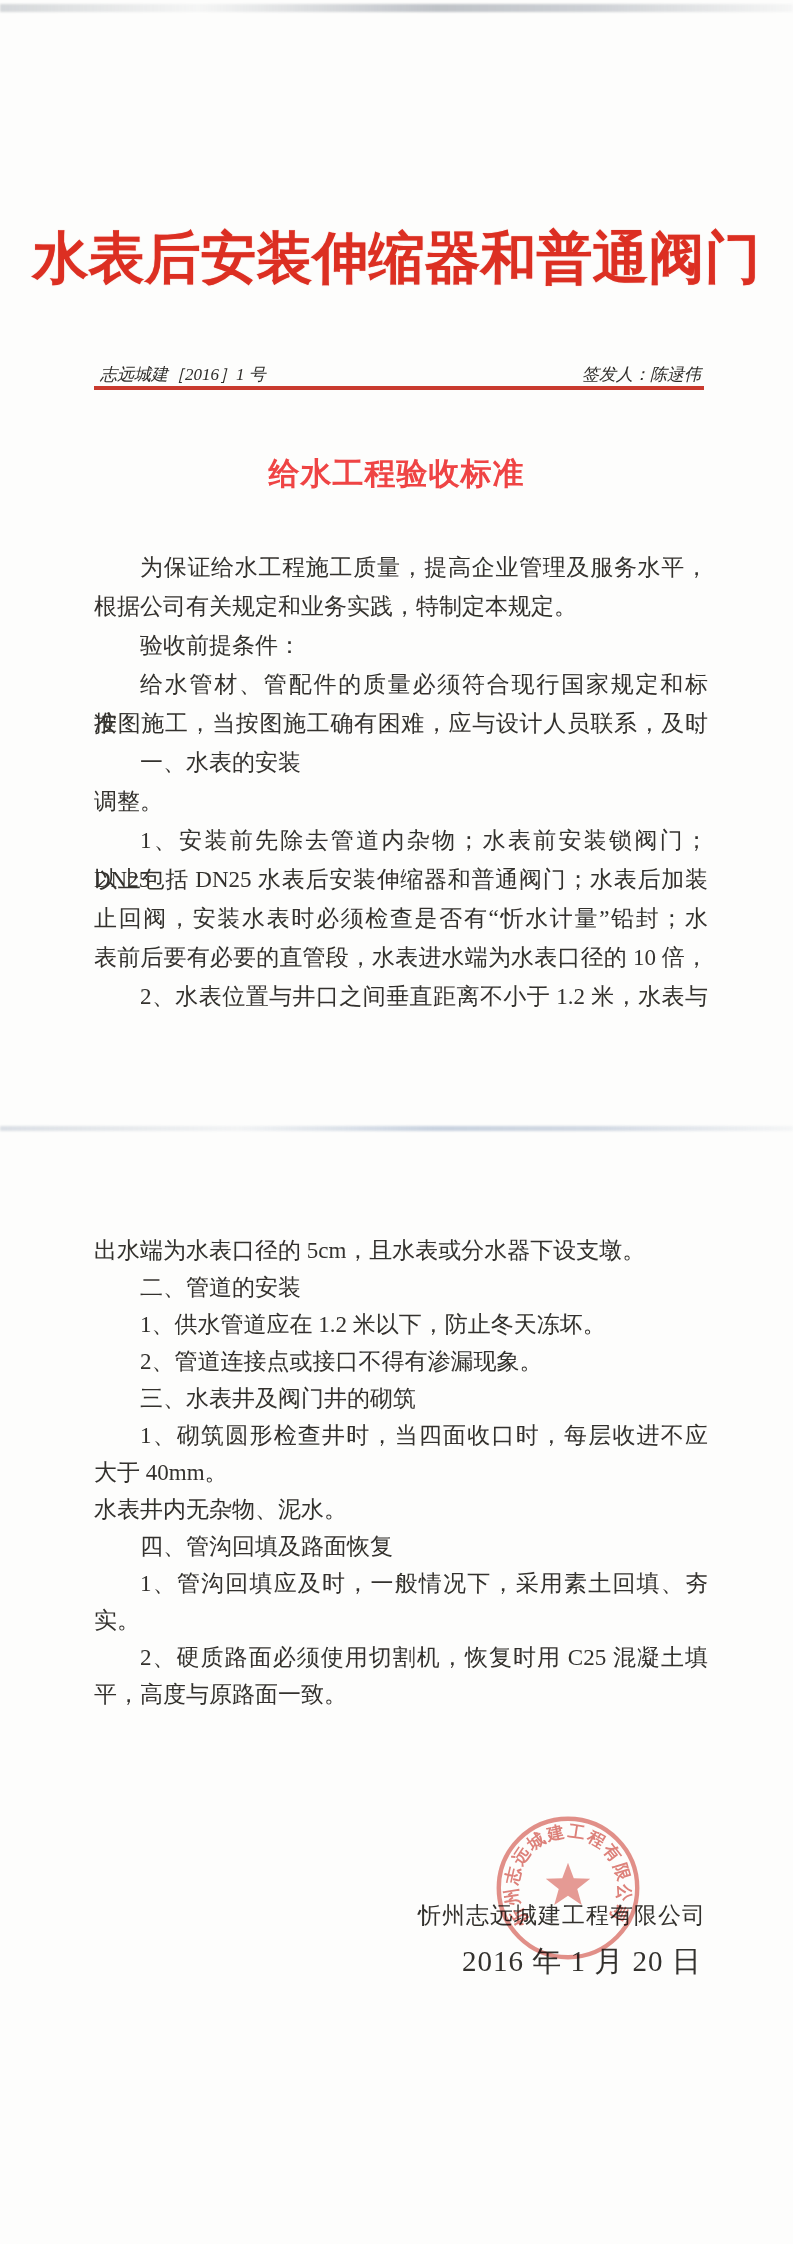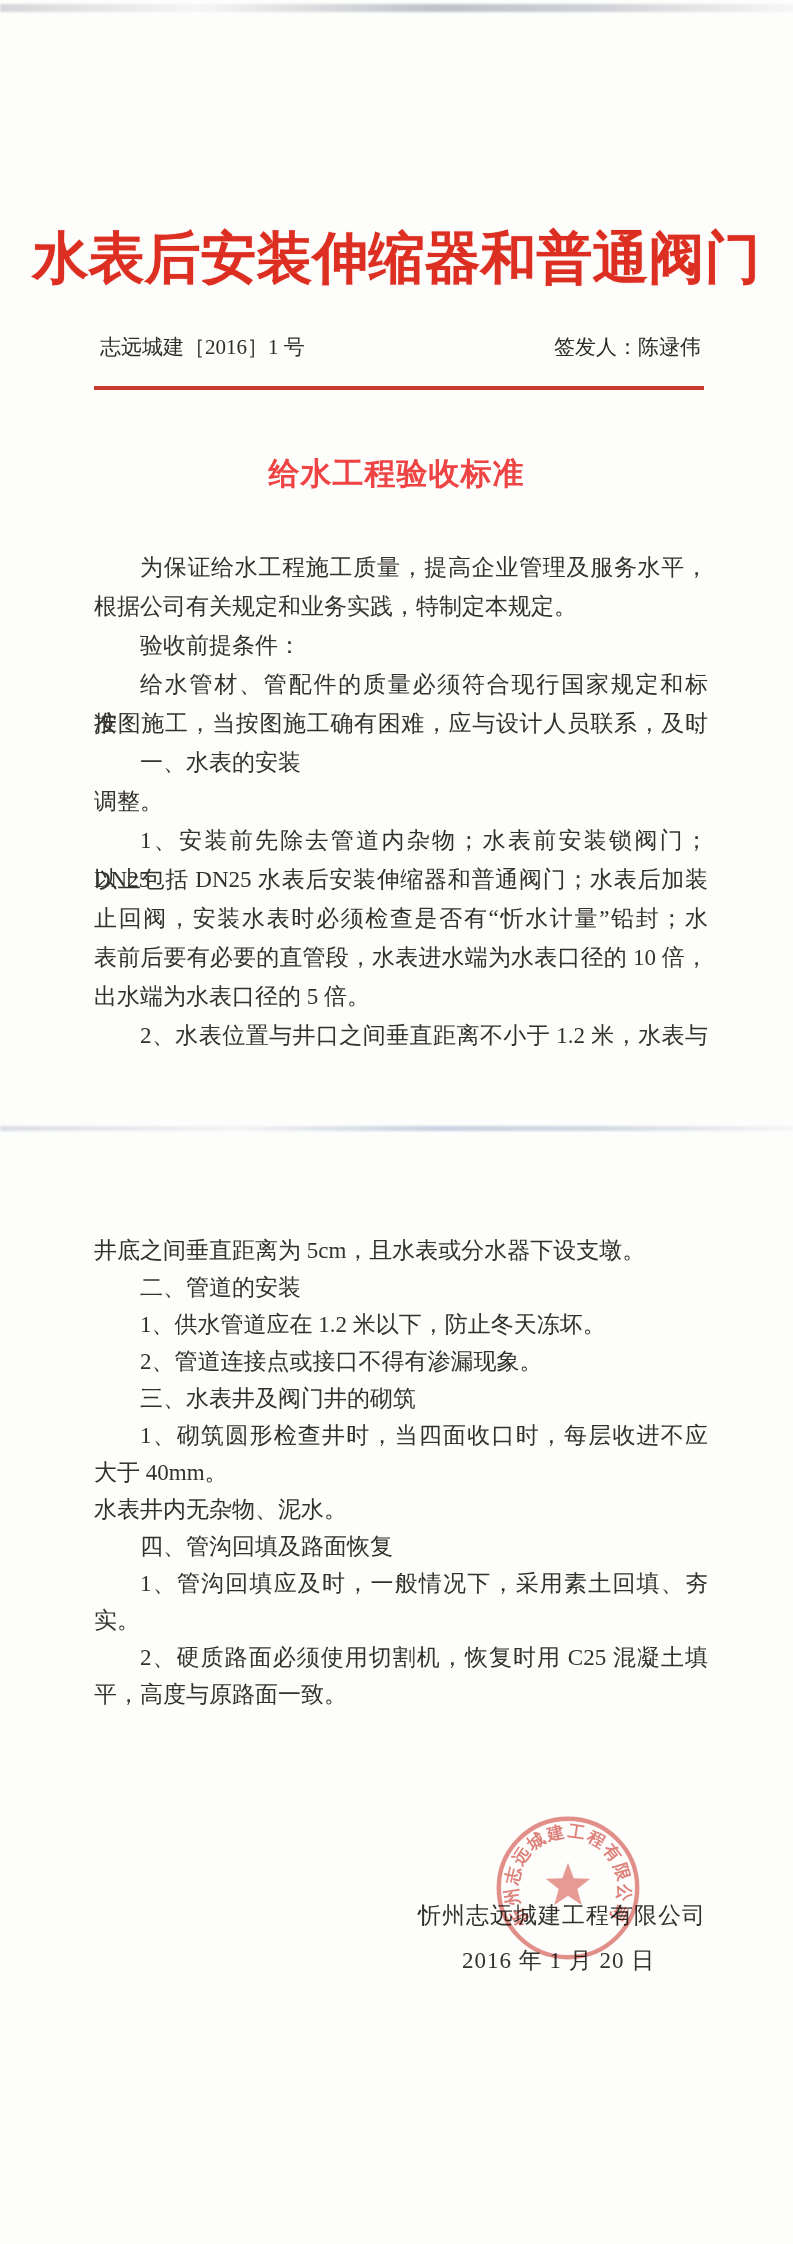--- a/index.html
+++ b/index.html
@@ -31,24 +31,25 @@
     position:absolute;top:218px;left:0;right:0;
     text-align:center;
     font-size:56px;line-height:80px;
     font-weight:bold;
     color:#dc2f22;
     letter-spacing:0px;
     text-shadow:0 0 1px rgba(220,47,34,.55);
     white-space:nowrap;
   }
   .docnum-row{
-    position:absolute;top:332px;left:100px;right:92px;
+    position:absolute;top:360px;left:100px;right:92px;
     display:flex;justify-content:space-between;
-    font-size:21px;line-height:30px;
+    font-size:17px;line-height:30px;
     color:#2e2c29;
+    font-style:italic;
   }
   .red-rule{
     position:absolute;top:386px;left:94px;width:610px;height:4px;
     background:#c93a2e;
   }
   .doc-title{
     position:absolute;top:454px;left:0;right:0;
     text-align:center;
     font-size:31px;line-height:40px;
     font-weight:bold;color:#ef4444;
@@ -70,21 +71,21 @@
     text-align:justify;
     text-align-last:justify;
   }
   .sig-company{
     position:absolute;top:1901px;left:418px;
     font-size:23px;line-height:30px;letter-spacing:1px;
     color:#33312d;white-space:nowrap;
   }
   .sig-date{
     position:absolute;top:1946px;left:462px;
-    font-size:23px;line-height:30px;letter-spacing:1px;
+    font-size:29px;line-height:30px;letter-spacing:1px;
     color:#33312d;white-space:nowrap;
   }
   .seal{
     position:absolute;top:1810px;left:490px;
     width:156px;height:156px;
     mix-blend-mode:multiply;
     opacity:.88;
   }
 </style>
 </head>
@@ -110,28 +111,27 @@
     <span class="line">根据公司有关规定和业务实践，特制定本规定。</span>
     <span class="line ind">验收前提条件：</span>
     <span class="line ind fill">给水管材、管配件的质量必须符合现行国家规定和标准，</span>
     <span class="line fill">按图施工，当按图施工确有困难，应与设计人员联系，及时</span>
     <span class="line ind">一、水表的安装</span>
     <span class="line">调整。</span>
     <span class="line ind fill">1、安装前先除去管道内杂物；水表前安装锁阀门；DN25</span>
     <span class="line fill">以上包括 DN25 水表后安装伸缩器和普通阀门；水表后加装</span>
     <span class="line fill">止回阀，安装水表时必须检查是否有“忻水计量”铅封；水</span>
     <span class="line fill">表前后要有必要的直管段，水表进水端为水表口径的 10 倍，</span>
-    <span class="line">出水端为水表口径的 5 倍。</span>
     <span class="line ind fill">2、水表位置与井口之间垂直距离不小于 1.2 米，水表与</span>
   </div>
 
   <div class="page-divider"></div>
 
   <div class="body-block body-p2">
-    <span class="line">井底之间垂直距离为 5cm，且水表或分水器下设支墩。</span>
+    <span class="line">出水端为水表口径的 5cm，且水表或分水器下设支墩。</span>
     <span class="line ind">二、管道的安装</span>
     <span class="line ind">1、供水管道应在 1.2 米以下，防止冬天冻坏。</span>
     <span class="line ind">2、管道连接点或接口不得有渗漏现象。</span>
     <span class="line ind">三、水表井及阀门井的砌筑</span>
     <span class="line ind fill">1、砌筑圆形检查井时，当四面收口时，每层收进不应</span>
     <span class="line">大于 40mm。</span>
     <span class="line">水表井内无杂物、泥水。</span>
     <span class="line ind">四、管沟回填及路面恢复</span>
     <span class="line ind fill">1、管沟回填应及时，一般情况下，采用素土回填、夯</span>
     <span class="line">实。</span>

